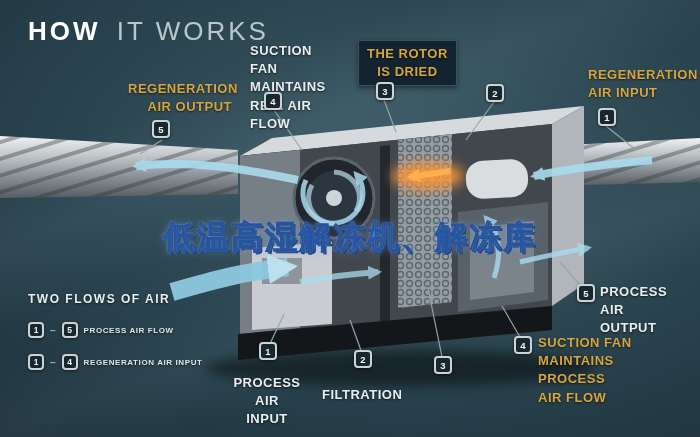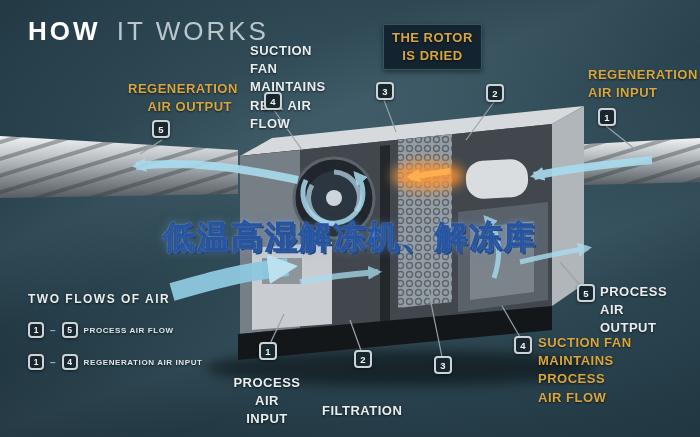--- a/index.html
+++ b/index.html
@@ -162,21 +162,21 @@
   </div>
   <div class="badge" style="left:152px;top:120px;">5</div>
 
   <div class="lbl white" style="left:250px;top:42px;width:90px;">
     <div>SUCTION FAN</div>
     <div>MAINTAINS</div>
     <div>REG. AIR FLOW</div>
   </div>
   <div class="badge" style="left:264px;top:92px;">4</div>
 
-  <div class="lbl gold lbl-box" style="left:358px;top:24px;margin-left:25px;">
+  <div class="lbl gold lbl-box" style="left:358px;top:40px;">
     <div>THE ROTOR</div>
     <div>IS DRIED</div>
   </div>
   <div class="badge" style="left:376px;top:82px;">3</div>
 
   <div class="badge" style="left:486px;top:84px;">2</div>
 
   <div class="lbl gold" style="left:588px;top:66px;width:92px;">
     <div>REGENERATION</div>
     <div>AIR INPUT</div>
@@ -194,21 +194,21 @@
     <div>SUCTION FAN</div>
     <div>MAINTAINS PROCESS</div>
     <div>AIR FLOW</div>
   </div>
 
   <div class="badge" style="left:434px;top:356px;">3</div>
   <div class="lbl white ta-c" style="left:386px;top:382px;width:120px;">
   </div>
 
   <div class="badge" style="left:354px;top:350px;">2</div>
-  <div class="lbl white ta-c" style="left:322px;top:386px;width:80px;margin-top:16px;">
+  <div class="lbl white ta-c" style="left:322px;top:386px;width:80px;">
     <div>FILTRATION</div>
   </div>
 
   <div class="badge" style="left:259px;top:342px;">1</div>
   <div class="lbl white ta-c" style="left:232px;top:374px;width:70px;">
     <div>PROCESS AIR</div>
     <div>INPUT</div>
   </div>
 
   <div class="legend">

